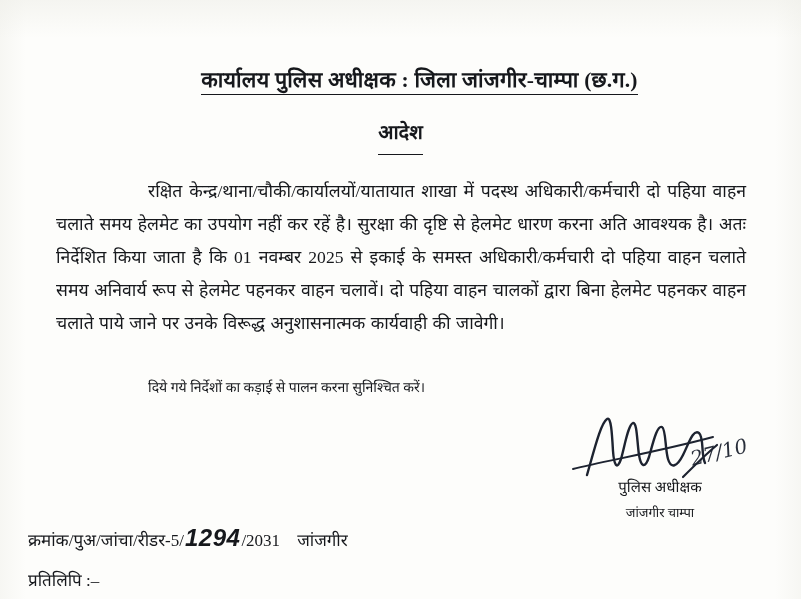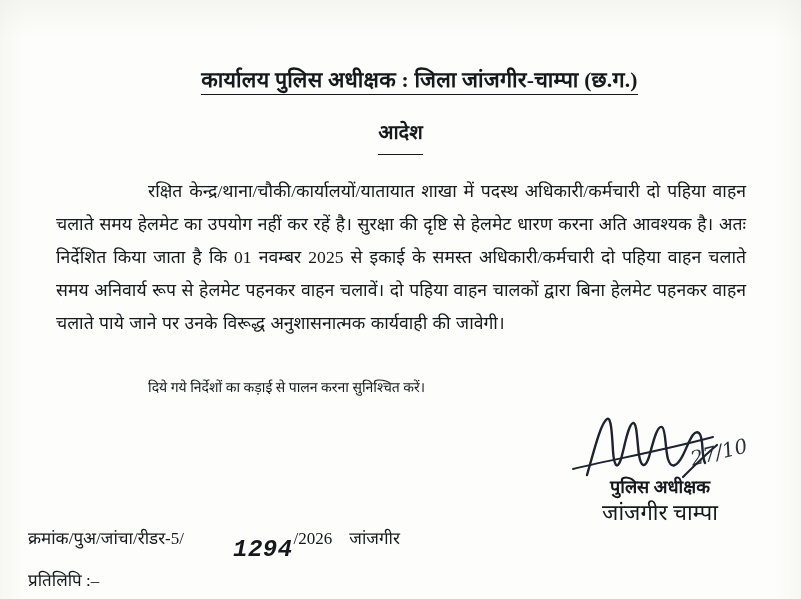--- a/index.html
+++ b/index.html
@@ -95,47 +95,45 @@
     height: 62px;
     width: 190px;
     margin: 0 auto;
   }
   .sign-scribble svg {
     position: absolute;
     top: -4px;
     left: 0;
   }
   .sign-name {
-    font-size: 18px;
+    font-size: 15px;
     line-height: 24px;
     position: relative;
     top: -2px;
-    font-weight: bold;
   }
   .sign-place {
-    font-size: 22px;
+    font-size: 13px;
     line-height: 24px;
   }
   .footer-left {
     position: absolute;
     top: 524px;
     left: 28px;
     font-size: 17px;
     white-space: nowrap;
   }
   .handwritten-num {
-    font-family: Liberation Mono, monospace;
+    font-family: Liberation Sans, sans-serif;
     font-style: italic;
     font-size: 24px;
     font-weight: 600;
     letter-spacing: 0.5px;
     position: relative;
-    top: 12px;
+    top: 0;
     padding: 0 1px;
-    margin-left: 48px;
   }
   .footer-date {
     position: absolute;
     top: 524px;
     right: 57px;
     font-size: 17px;
     white-space: nowrap;
   }
   .copy-to {
     position: absolute;
@@ -180,20 +178,20 @@
         <path d="M118 66 C128 56, 140 44, 152 34" stroke="#1d2330" stroke-width="2.2" stroke-linecap="round"></path>
       </svg>
     </div>
     <div class="sign-name">पुलिस अधीक्षक</div>
     <div class="sign-place">जांजगीर चाम्पा</div>
   </div>
 
   <div class="stamp-ink">27/10</div>
 
   <div class="footer-left">
-    <span>क्रमांक/पुअ/जांचा/रीडर-5/</span><span class="handwritten-num">1294</span><span>/2026</span>
+    <span>क्रमांक/पुअ/जांचा/रीडर-5/</span><span class="handwritten-num">1294</span><span>/2031</span>
     &nbsp;&nbsp;&nbsp;<span>जांजगीर</span>
   </div>
 
 
   <div class="copy-to">प्रतिलिपि :–</div>
 
 </div>
 
 </body></html>

